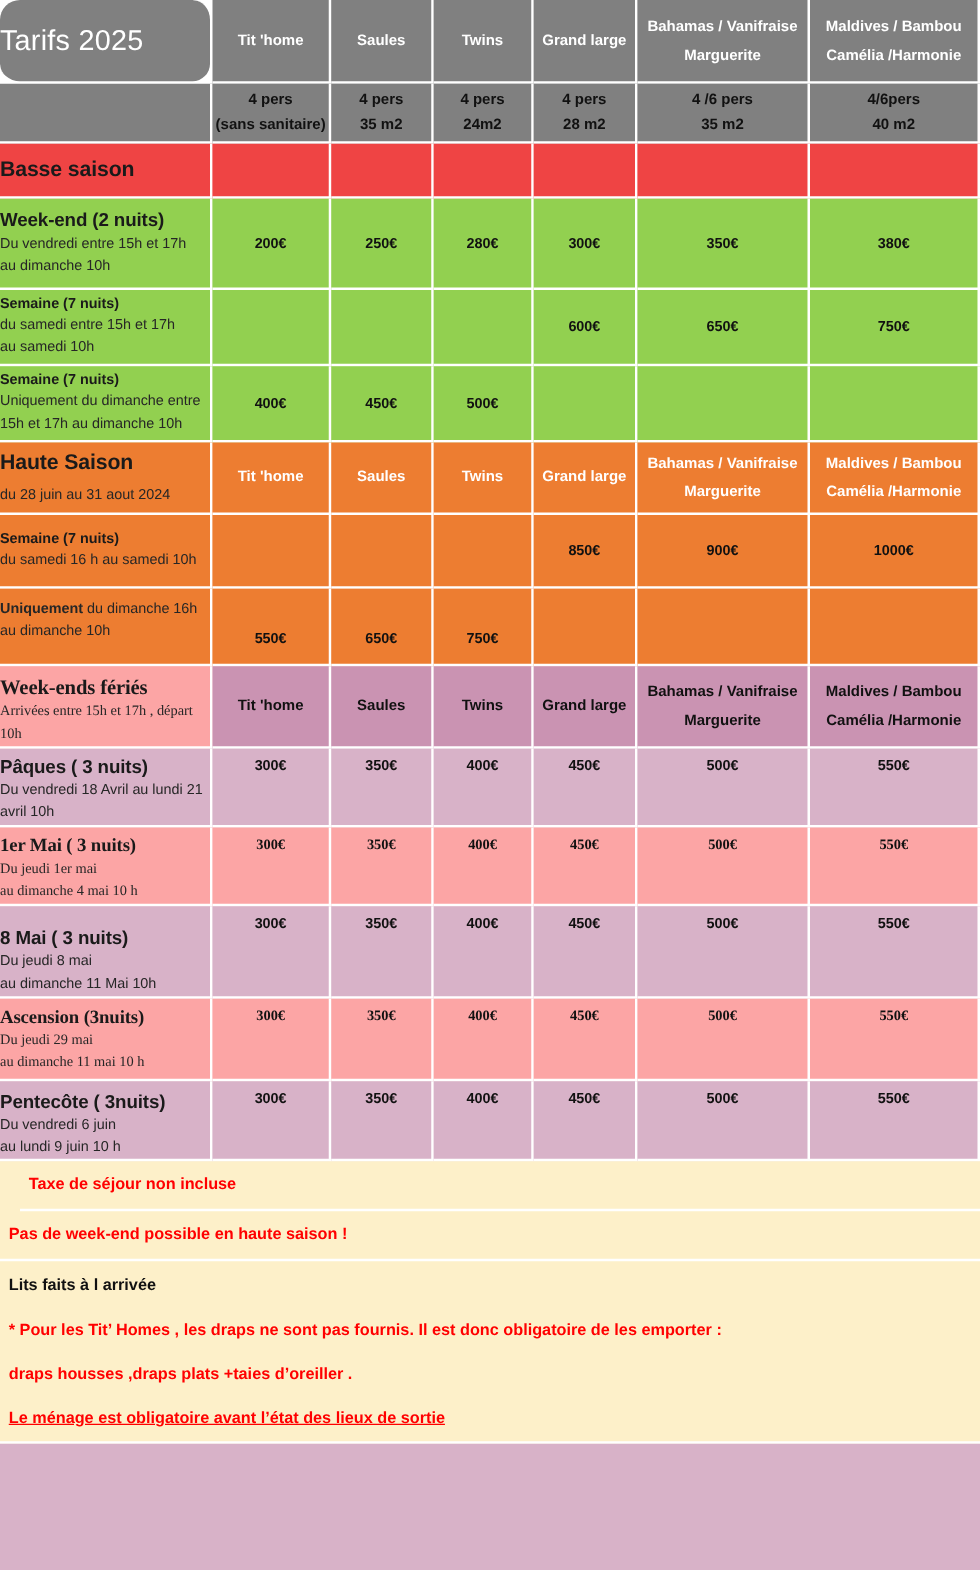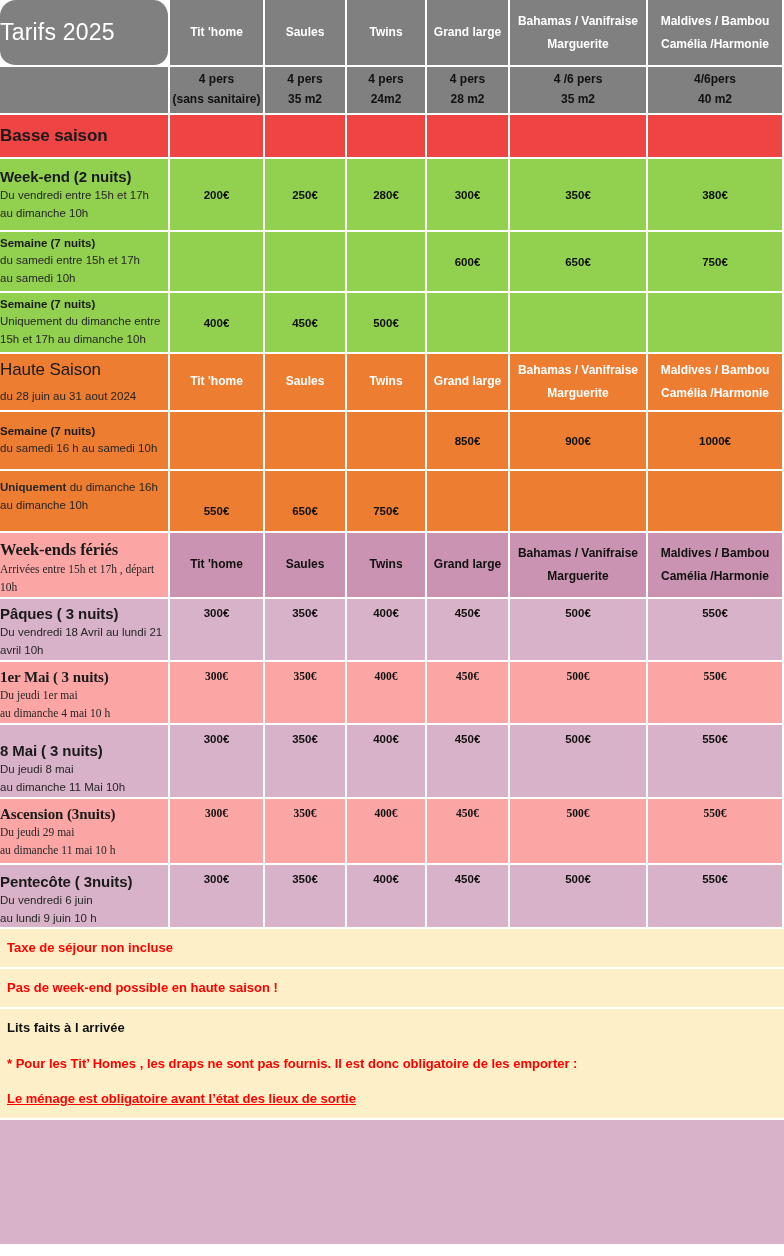--- a/index.html
+++ b/index.html
@@ -115,21 +115,21 @@
   .orange{background:#ed7d31;}
   .orange-room{
     background:#ed7d31;
     color:#ffffff;
     text-align:center;
     font-size:12px;
     font-weight:bold;
     line-height:1.95;
     padding:2px;
   }
-  .orange-title .t1{font-size:17px;font-weight:normal;}
+  .orange-title .t1{font-size:17px;font-weight:bold;}
 
   
   .purple-dark{background:#fca5a5;font-family:Liberation Serif, serif;}
   .purple-light{background:#d8b2c8;}
   .purple-room{
     background:#ca93b2;
     color:#111111;
     text-align:center;
     font-size:12px;
     font-weight:bold;
@@ -421,28 +421,29 @@
         <td class="purple-light price" style="vertical-align:top;padding-top:8px;">400€</td>
         <td class="purple-light price" style="vertical-align:top;padding-top:8px;">450€</td>
         <td class="purple-light price" style="vertical-align:top;padding-top:8px;">500€</td>
         <td class="purple-light price" style="vertical-align:top;padding-top:8px;">550€</td>
       </tr>
 
     </tbody>
   </table>
 
   <div class="notes">
-    <div class="note-row" style="height:40px;">
+    <div class="note-row" style="height:40px;margin-left:16px;">
       <span class="note-red">Taxe de séjour non incluse</span>
     </div>
     <div class="note-row" style="height:40px;">
       <span class="note-red">Pas de week-end possible en haute saison !</span>
     </div>
     <div class="note-block">
       <span class="note-black note-line">Lits faits à l arrivée</span>
       <span class="note-red note-line">* Pour les Tit’ Homes , les draps ne sont pas fournis. Il est donc obligatoire de  les emporter :</span>
+      <span class="note-red note-line">draps housses ,draps plats +taies d’oreiller .</span>
       <span class="note-red note-line note-underline">Le ménage est obligatoire avant l’état des lieux de sortie</span>
     </div>
   </div>
 
   <div class="footer-band"></div>
 
 </div>
 
 </body></html>

